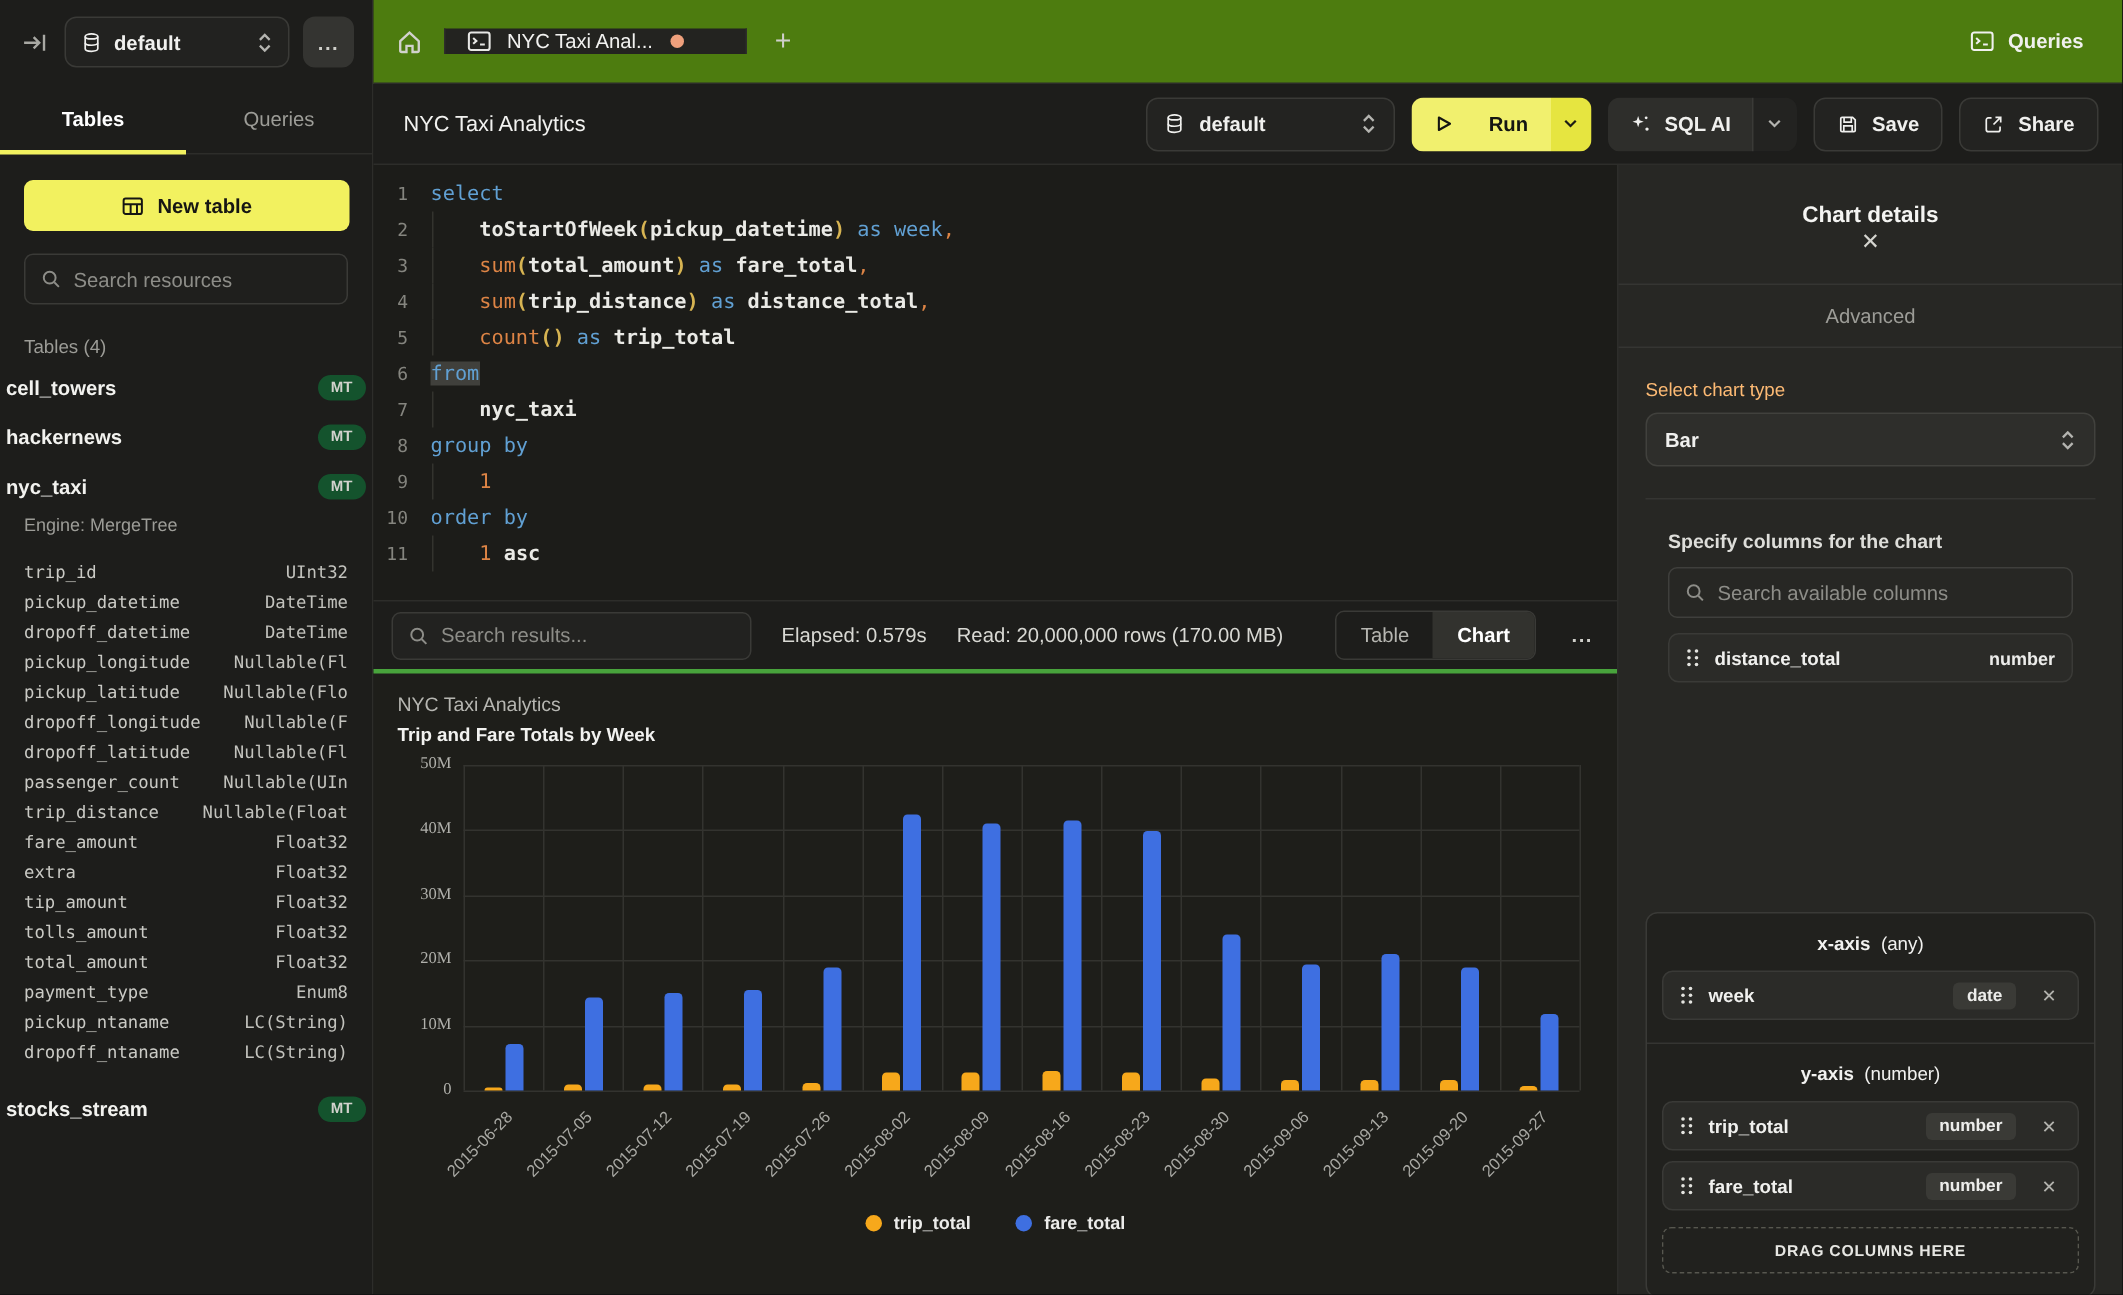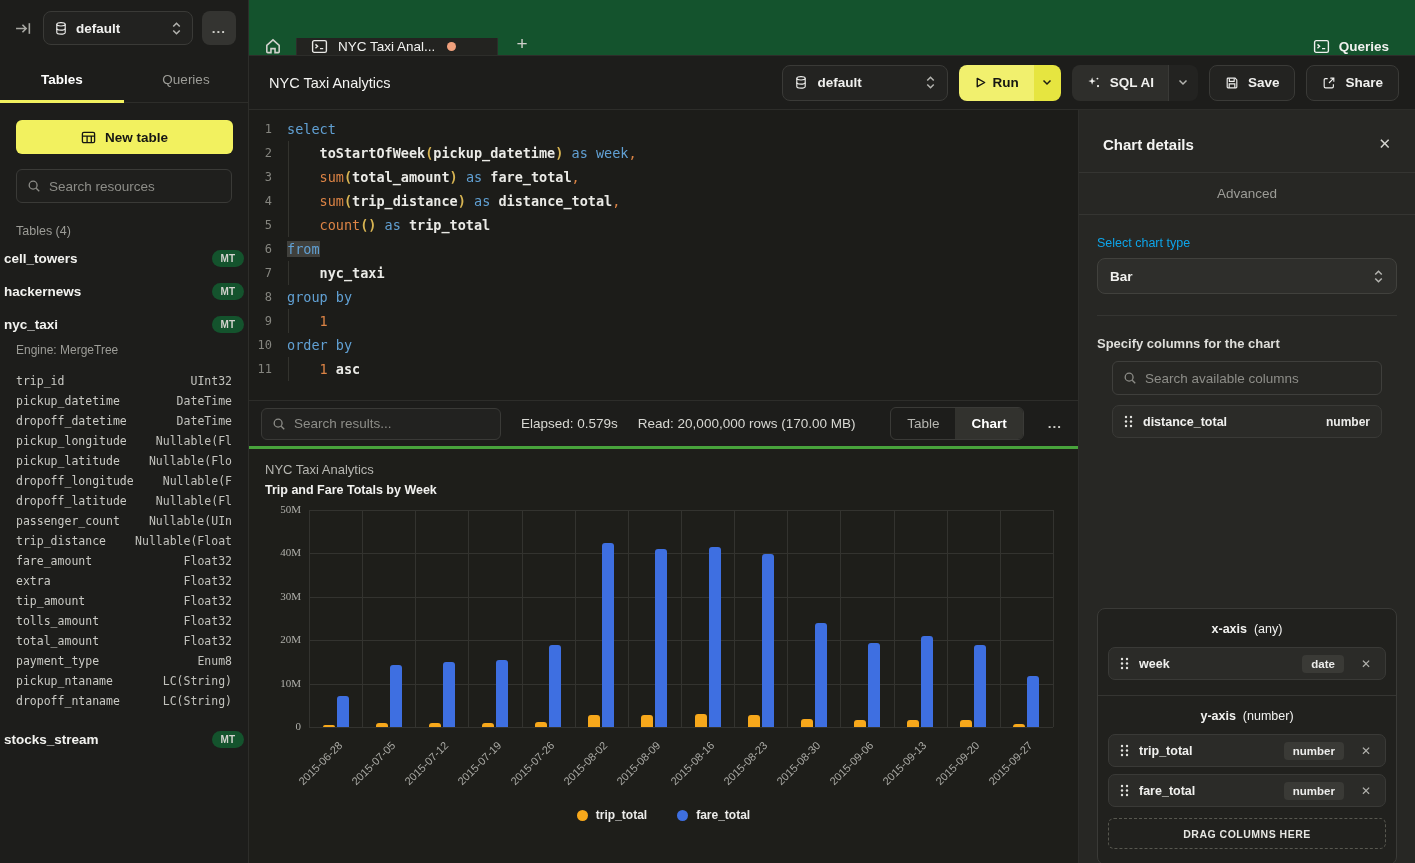--- a/index.html
+++ b/index.html
@@ -31,36 +31,36 @@
   .sb-section { margin:21px 16px 4px; color:#9c9c97; font-size:12.5px; }
   .sb-item { height:33px; display:flex; align-items:center; justify-content:space-between; padding:0 4px; color:#f2f2ef; font-weight:600; font-size:13.5px; }
   .mt-badge { background:#14532d; color:#d2d2cd; font-size:10px; font-weight:700; padding:3px 9px; border-radius:9px; }
   .sb-engine { padding:2px 16px 0; color:#9c9c97; font-size:12px; height:24px; }
   .sb-cols { padding:6px 16px 0; font-family:"DejaVu Sans Mono", monospace; font-size:11.5px; line-height:20px; }
   .sb-col-row { display:flex; justify-content:space-between; color:#cacac5; white-space:nowrap; overflow:hidden; }
   .sb-col-row .ctype { color:#c2c2bd; }
   .sb-item.last { margin-top:12px; }
 
   
-  .tabstrip { position:absolute; left:249px; top:0; width:1166px; height:56px; background:#14532d; border-bottom:1px solid #2d2d2a; display:flex; align-items:flex-end; }
+  .tabstrip { position:absolute; left:249px; top:0; width:1166px; height:56px; background:#4d7c0f; border-bottom:1px solid #2d2d2a; display:flex; align-items:center; }
   .home-btn { width:47px; display:flex; align-items:center; justify-content:center; color:#d2d2cd; }
   .qtab { width:202px; background:#232320; border-left:1px solid #2d2d2a; border-right:1px solid #2d2d2a; display:flex; align-items:center; gap:10px; padding:0 14px; }
   .qtab .ttl { color:#f2f2f0; font-size:13.5px; white-space:nowrap; overflow:hidden; }
   .tab-dot { width:9px; height:9px; border-radius:50%; background:#efa07c; margin-left:2px; }
   .newtab-btn { width:48px; display:flex; align-items:center; justify-content:center; color:#cfcfca; font-size:19px; }
   .strip-right { margin-left:auto; display:flex; align-items:center; gap:9px; padding-right:26px; color:#f0f0ee; font-weight:600; }
 
   
   .main-toolbar { position:absolute; left:249px; top:56px; width:1166px; height:54px; background:#1d1d1b; border-bottom:1px solid #2d2d2a; display:flex; align-items:center; padding:0 16px; }
   .doc-title { font-size:14.5px; color:#f2f2f0; margin-left:4px; }
   .tb-right { margin-left:auto; display:flex; align-items:center; gap:11px; }
   .tb-select { width:166px; height:36px; display:flex; align-items:center; gap:9px; padding:0 11px; background:#232321; border:1px solid #3a3a37; border-radius:8px; color:#f0f0ee; font-weight:600; }
   .tb-select .chev { margin-left:auto; color:#b4b4b0; }
   .split { display:flex; border-radius:8px; overflow:hidden; height:36px; }
-  .run-main { display:flex; align-items:center; gap:5px; padding:0 15px; background:#f1f06e; color:#151512; font-weight:700; }
+  .run-main { display:flex; align-items:center; gap:23px; padding:0 15px; background:#f1f06e; color:#151512; font-weight:700; }
   .run-chev { width:27px; display:flex; align-items:center; justify-content:center; background:#e6e540; color:#1c1c14; }
   .ai-main { display:flex; align-items:center; gap:9px; padding:0 14px; background:#2e2e2b; color:#f0f0ee; font-weight:600; }
   .ai-chev { width:30px; display:flex; align-items:center; justify-content:center; background:#232321; color:#b4b4b0; border-left:1px solid #3a3a37; }
   .tb-btn { height:36px; display:flex; align-items:center; gap:9px; padding:0 15px; background:#232321; border:1px solid #3a3a37; border-radius:8px; color:#f0f0ee; font-weight:600; }
 
   
   .editor { position:absolute; left:249px; top:110px; width:829px; height:290px; background:#1c1c19; padding-top:7px; font-family:"DejaVu Sans Mono", monospace; font-size:13.5px; }
   .code-line { display:flex; height:24px; line-height:24px; }
   .gutter { width:38px; text-align:right; padding-right:15px; color:#85857f; font-size:12px; flex:none; }
   .lcontent { position:relative; flex:1; white-space:pre; }
@@ -94,31 +94,31 @@
   .grid-v { position:absolute; width:1px; background:#33332f; }
   .ytick { position:absolute; width:44px; text-align:right; color:#b0b0ab; font-size:11px;font-family:Liberation Serif, serif; }
   .bar { position:absolute; border-radius:3px 3px 0 0; }
   .xtick { position:absolute; width:104px; text-align:right; color:#a9a9a4; font-size:11px; transform:rotate(-45deg); transform-origin:100% 0; white-space:nowrap; }
   .legend { position:absolute; left:0; right:0; top:359px; display:flex; justify-content:center; gap:30px; }
   .legend-item { display:flex; align-items:center; gap:8px; color:#ececea; font-size:12px; font-weight:600; }
   .legend-dot { width:11px; height:11px; border-radius:50%; }
 
   
   .rpanel { position:absolute; left:1078px; top:110px; width:337px; height:753px; background:#272724; border-left:1px solid #2d2d2a; }
-  .rp-head { display:flex; align-items:center; justify-content:space-between; padding:25px 24px 19px; }
+  .rp-head { display:flex; align-items:center; justify-content:center; padding:25px 24px 19px;flex-direction:column; }
   .rp-title { font-size:15px; font-weight:700; color:#f4f4f2; }
   .rp-close { color:#d4d4cf; font-size:15px; }
   .rp-tabs { height:43px; display:flex; border-top:1px solid #353532; border-bottom:1px solid #353532; }
   .rp-tab { flex:1; display:flex; align-items:center; justify-content:center; color:#9c9c97; position:relative; }
   .rp-tab.active { color:#fff; font-weight:600; }
   .rp-tab.active::after { content:""; position:absolute; left:0; right:0; bottom:-1px; height:3px; background:#f2f15f; }
-  .rp-label { margin:21px 18px 8px; color:#0ea5e9; font-size:12.5px; }
+  .rp-label { margin:21px 18px 8px; color:#fdba74; font-size:12.5px; }
   .rp-select { margin:0 18px; height:36px; display:flex; align-items:center; justify-content:space-between; padding:0 12px; background:#2e2e2b; border:1px solid #41413d; border-radius:8px; color:#f0f0ee; font-weight:600; }
   .rp-divider { margin:21px 18px 0; border-top:1px solid #353532; }
-  .rp-sublabel { margin:20px 18px 10px; color:#dededa; font-size:13px; font-weight:600; }
+  .rp-sublabel { margin:20px 33px 10px; color:#dededa; font-size:13px; font-weight:600; }
   .rp-search { margin:0 33px; height:34px; border:1px solid #3f3f3c; border-radius:6px; display:flex; align-items:center; gap:8px; padding:0 10px; color:#8d8d88; background:#29292
 
 6; }
   .rp-search input { flex:1; min-width:0; background:transparent; border:none; color:#e8e8e5; font-size:13.5px; }
   .rp-search input::placeholder { color:#8d8d88; }
   .avail-list { margin:10px 33px 0; display:flex; flex-direction:column; gap:7px; }
   .chip { height:33px; display:flex; align-items:center; gap:10px; padding:0 11px; background:#2b2b28; border:1px solid #3a3a37; border-radius:7px; }
   .chip .cname { color:#f0f0ee; font-size:12.5px; font-weight:700; }
   .chip .ctype-plain { margin-left:auto; color:#ececea; font-size:12px; font-weight:700; }
   .chip .ctype-pill { margin-left:auto; background:#3a3a36; color:#ececea; font-size:11.5px; font-weight:700; padding:3px 9px; border-radius:4px; }

